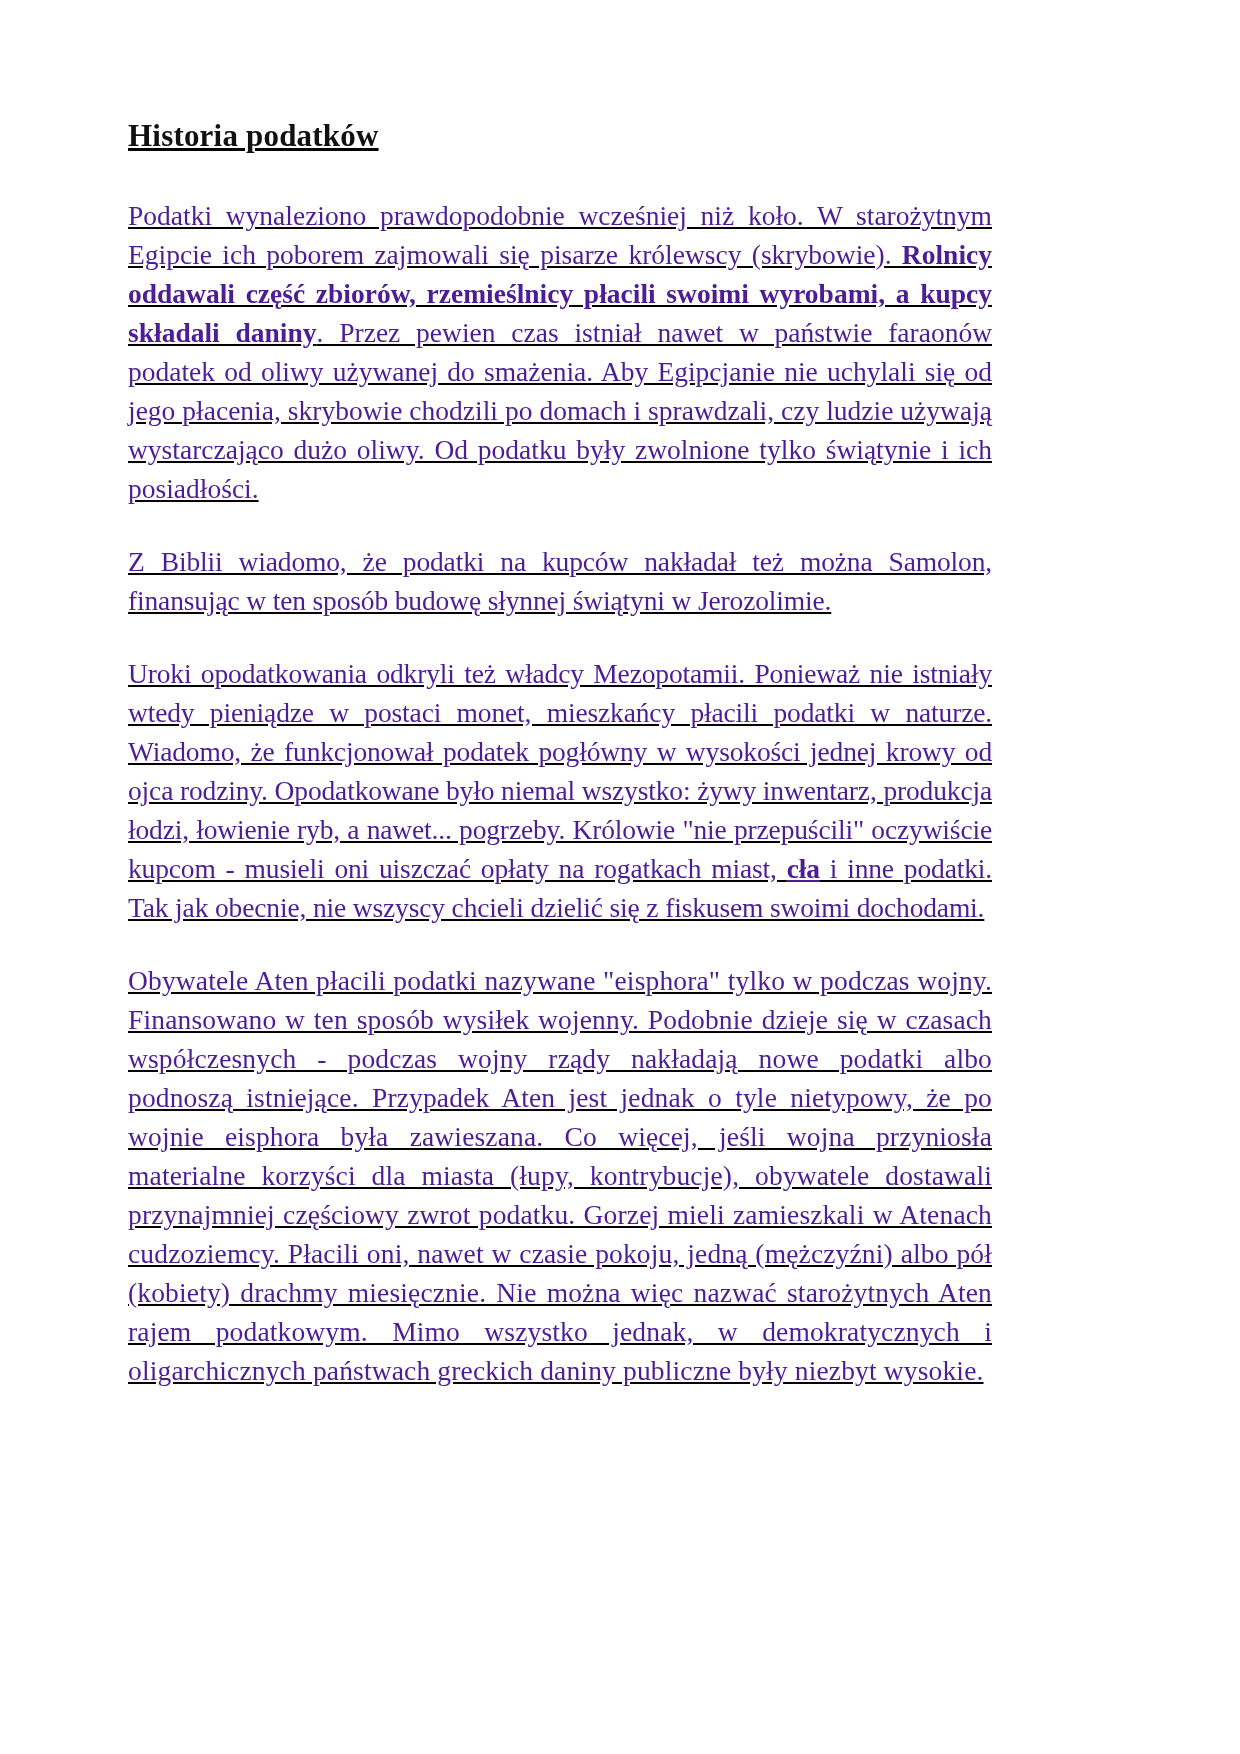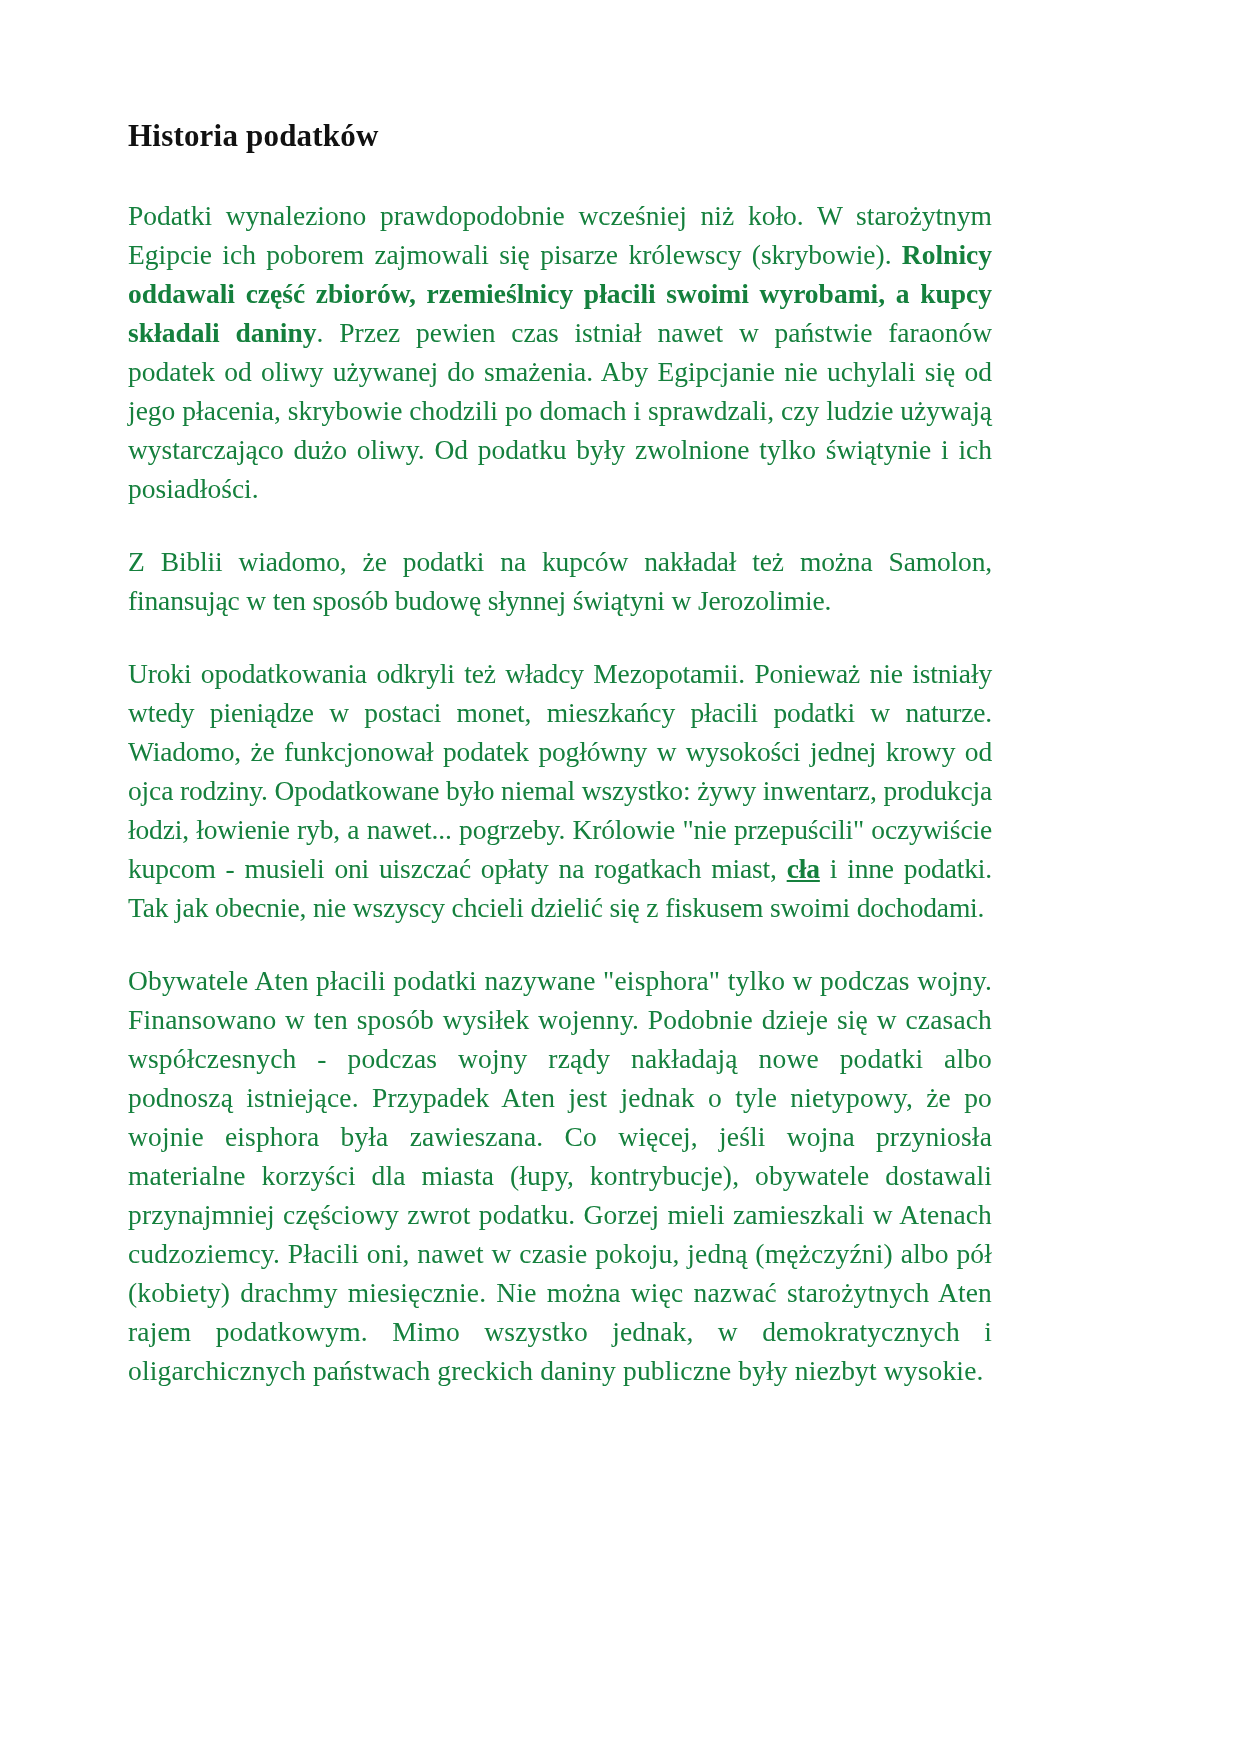--- a/index.html
+++ b/index.html
@@ -13,35 +13,36 @@
     height: 1754px;
     background: #ffffff;
     box-sizing: border-box;
     overflow: hidden;
   }
   .content {
     position: absolute;
     left: 128px;
     top: 118px;
     width: 864px;
+    text-decoration: underline;
   }
   .doc-title {
     font-family: "Liberation Serif", "DejaVu Serif", serif;
     font-weight: bold;
     font-size: 31px;
     line-height: 1.15;
     color: #111111;
     letter-spacing: 0.2px;
     margin: 0 0 42px 0;
   }
   p.para {
     font-family: "Liberation Serif", "DejaVu Serif", serif;
     font-size: 27.5px;
     line-height: 39px;
-    color: #15803d;
+    color: #4c1d95;
     text-align: justify;
     text-justify: inter-word;
     margin: 0 0 34px 0;
     -webkit-font-smoothing: none;
   }
   p.para:last-child { margin-bottom: 14px; }
 
   
   p.condensed {
     font-stretch: semi-condensed;

